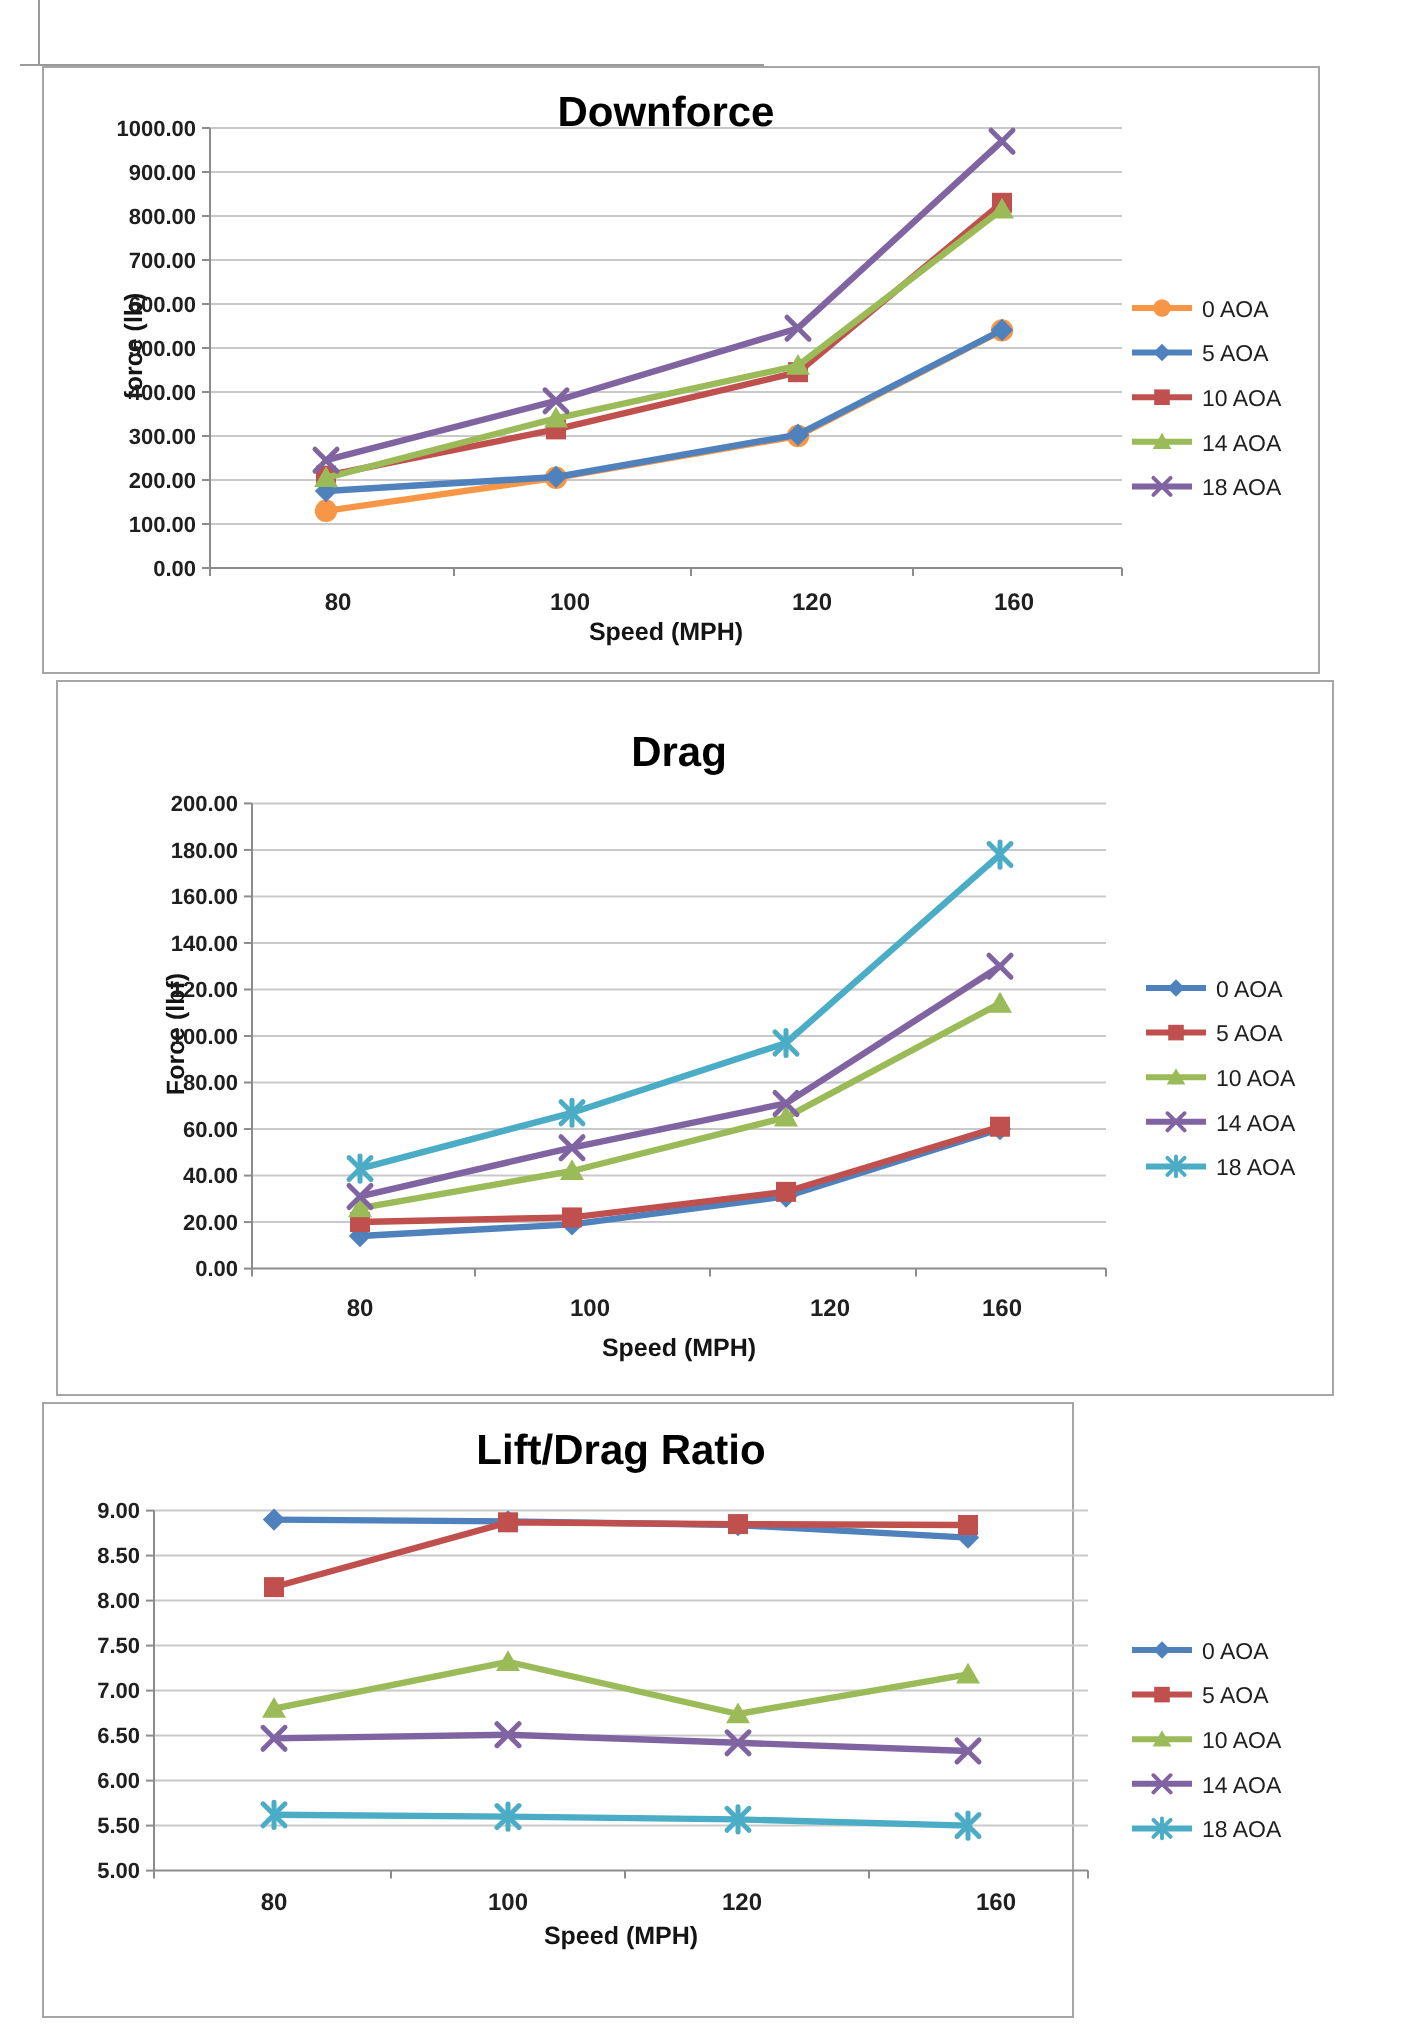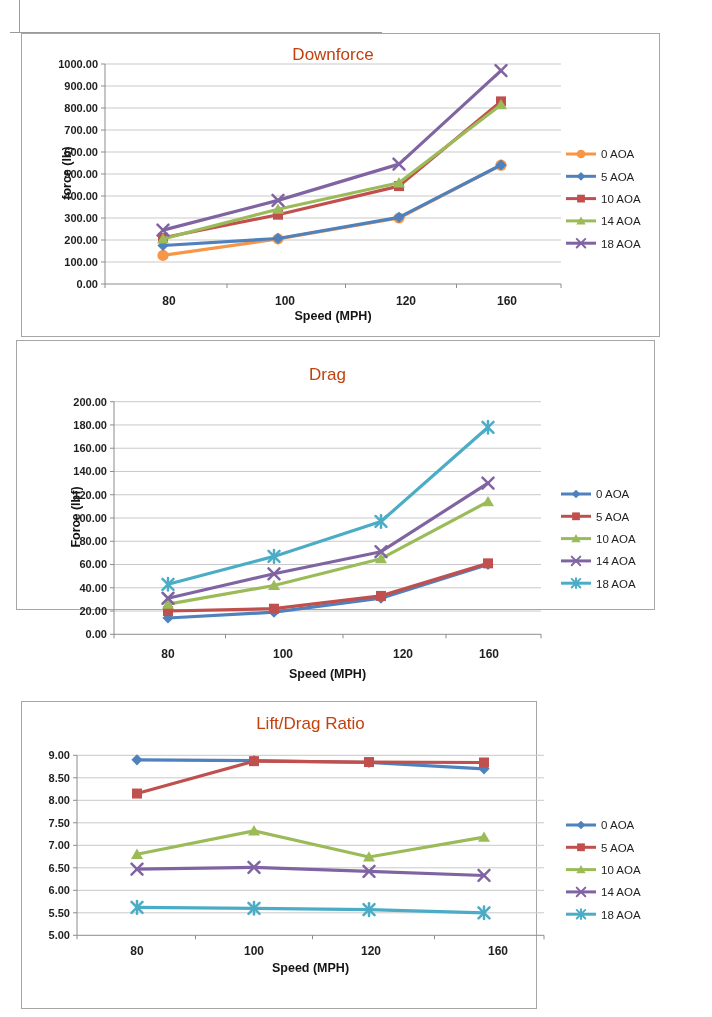--- a/index.html
+++ b/index.html
@@ -7,22 +7,22 @@
     width:712px;height:1017px;position:relative;background:#ffffff;
     font-family:"Liberation Sans",sans-serif;overflow:hidden;
   }
   .ws-line{position:absolute;background:#9a9a9a;}
   .chart-box{
     position:absolute;background:#ffffff;border:1px solid #a6a6a6;
     box-sizing:border-box;
   }
   .chart-svg{position:absolute;left:0;top:0;}
   .chart-title{
-    position:absolute;font-weight:normal;color:#c2410c;
-    font-size:17px;text-align:center;white-space:nowrap;
+    position:absolute;font-weight:bold;color:#000000;
+    font-size:21px;text-align:center;white-space:nowrap;
   }
   .axis-title{
     position:absolute;font-weight:bold;color:#141414;
     font-size:12.5px;text-align:center;white-space:nowrap;
   }
   .y-title{transform:rotate(-90deg);transform-origin:center center;}
   text.ytick{font-family:"Liberation Sans",sans-serif;font-size:11px;font-weight:bold;fill:#1f1f1f;}
   text.xtick{font-family:"Liberation Sans",sans-serif;font-size:12px;font-weight:bold;fill:#1f1f1f;}
   text.legend-label{font-family:"Liberation Sans",sans-serif;font-size:11.5px;fill:#1f1f1f;}
 </style>
@@ -142,21 +142,21 @@
           <line x1="544" y1="209.2" x2="574" y2="209.2" stroke="#8064A2" stroke-width="3"></line>
           <g stroke="#8064A2" stroke-width="1.95" stroke-linecap="round">
             <line x1="554.71" y1="204.91" x2="563.29" y2="213.48999999999998"></line>
             <line x1="554.71" y1="213.48999999999998" x2="563.29" y2="204.91"></line>
           </g>
           <text class="legend-label" x="579" y="209.2" dy="0.38em">18 AOA</text>
         </g>
       </svg>
   </div>
 
-  <div class="chart-box" id="chart-1" style="left: 16px; top: 340px; width: 639px; height: 270px;">
+  <div class="chart-box" id="chart-1" style="left: 28px; top: 340px; width: 639px; height: 358px;">
     <div class="chart-title" style="left: 97px; width: 427px; top: 24px;">Drag</div>
     <div class="axis-title y-title" style="left: -1px; top: 169px; width: 120px;">Force (lbf)</div>
     <div class="axis-title x-title" style="left: 97px; width: 427px; top: 326px;">Speed (MPH)</div>
     <svg class="chart-svg" width="639" height="358" viewBox="0 0 639 358">
         <line x1="97" y1="293.3" x2="524" y2="293.3" stroke="#8c8c8c" stroke-width="1"></line>
         <line x1="93" y1="293.3" x2="97" y2="293.3" stroke="#8c8c8c" stroke-width="1"></line>
         <text class="ytick" x="90" y="293.3" dy="0.35em" text-anchor="end">0.00</text>
         <line x1="97" y1="270.04" x2="524" y2="270.04" stroke="#c9c9c9" stroke-width="1"></line>
         <line x1="93" y1="270.04" x2="97" y2="270.04" stroke="#8c8c8c" stroke-width="1"></line>
         <text class="ytick" x="90" y="270.04" dy="0.35em" text-anchor="end">20.00</text>

